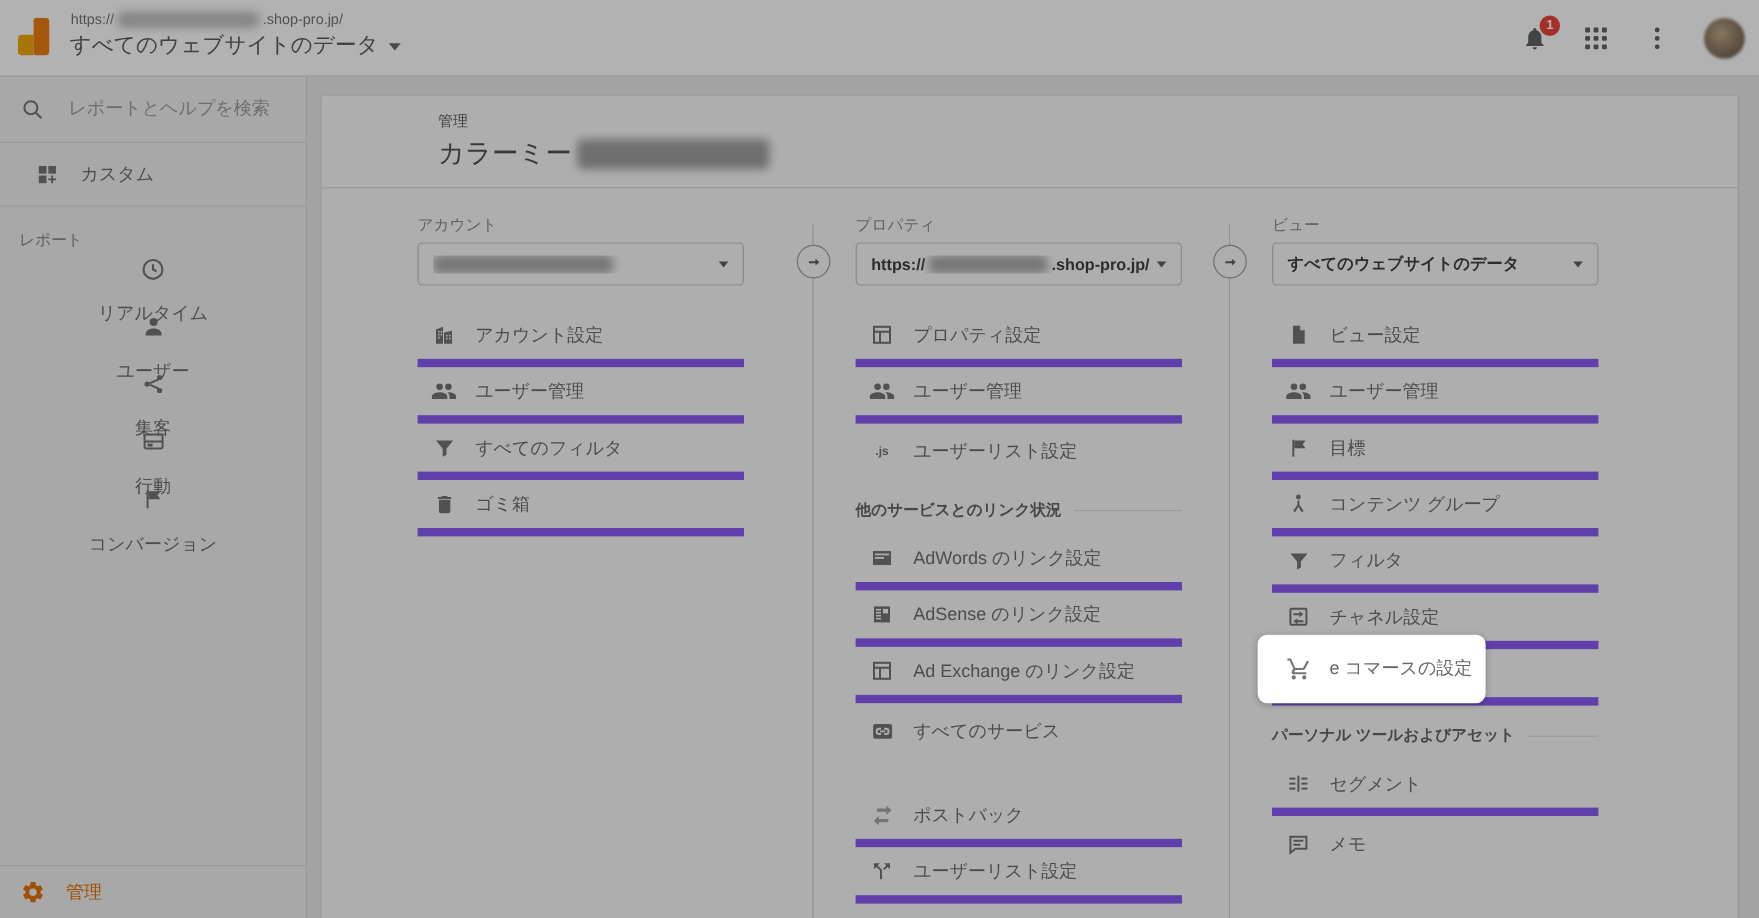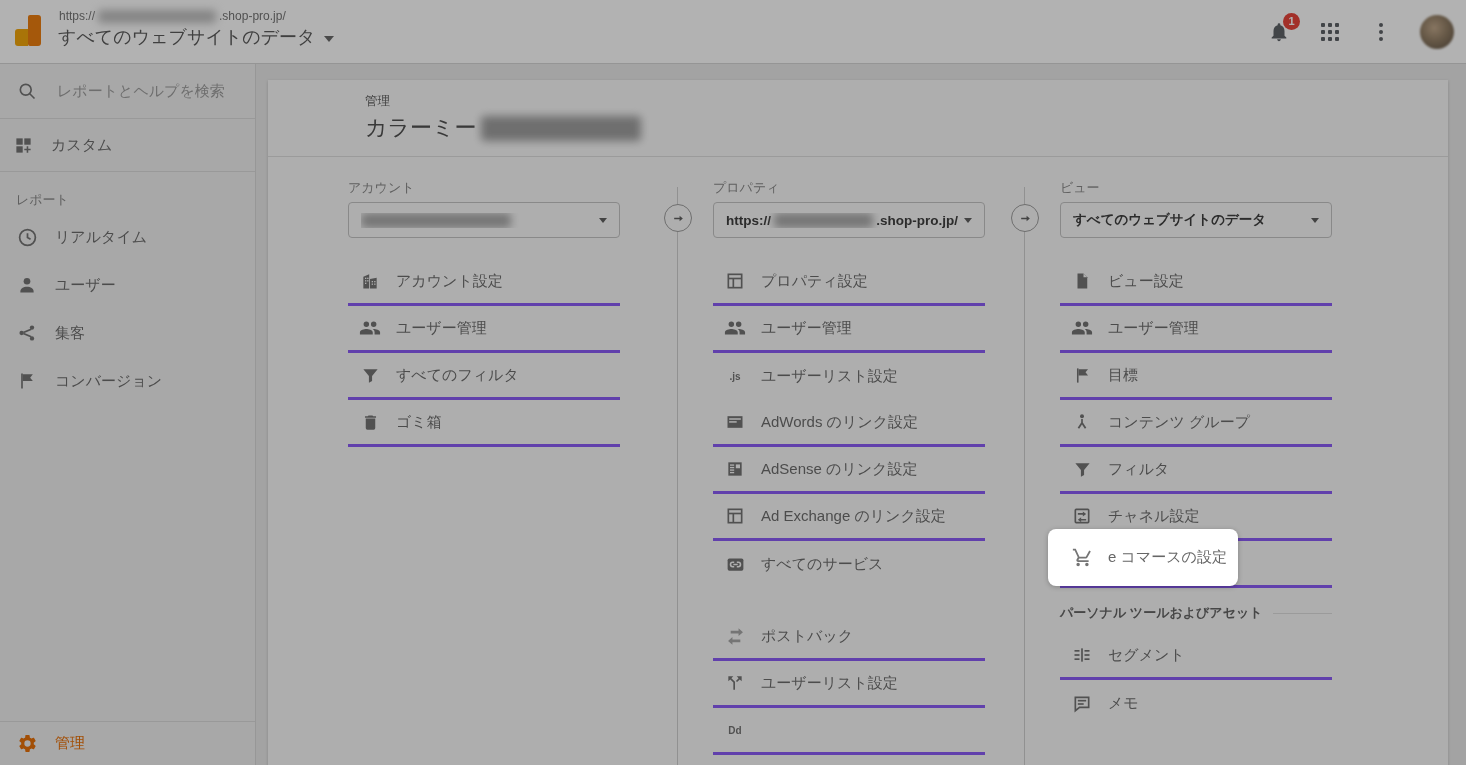--- a/index.html
+++ b/index.html
@@ -33,43 +33,43 @@
   .chip-url{width:118px;height:13px;margin:0 3px;}
   .chip-title{width:160px;height:25px;margin-left:4px;background:#9f9f9f;}
   .chip-select{width:150px;height:15px;background:#a8a8a8;}
   .chip-select-mid{width:112px;height:15px;margin:0 3px;background:#a8a8a8;}
 
   
   .sidebar{position:absolute;left:0;top:63px;width:255px;height:702px;background:#f1f1f1;border-right:1px solid #d9d9d9;z-index:1;}
   .search-row{height:55px;border-bottom:1px solid #dcdcdc;display:flex;align-items:center;padding:0 16px;gap:17px;}
   .search-row input{border:none;outline:none;background:transparent;font-size:15px;color:#616161;width:170px;font-family:inherit;}
   .search-row input::placeholder{color:#9e9e9e;}
-  .custom-row{height:52px;border-bottom:1px solid #dcdcdc;display:flex;align-items:center;padding:0 12px;gap:17px;font-size:15px;color:#6e6e6e;cursor:pointer;}
+  .custom-row{height:52px;border-bottom:1px solid #dcdcdc;display:flex;align-items:center;padding:0 28px;gap:17px;font-size:15px;color:#6e6e6e;cursor:pointer;}
   .side-section{padding:19px 16px 4px;font-size:13px;color:#8a8a8a;}
-  .nav-item{height:48px;display:flex;align-items:center;padding:0 16px;gap:17px;font-size:15px;color:#6e6e6e;cursor:pointer;}
+  .nav-item{height:48px;display:flex;align-items:center;padding:0 16px;gap:17px;font-size:15px;color:#6e6e6e;cursor:pointer;flex-direction:column;}
   .sic{width:22px;height:22px;display:flex;align-items:center;justify-content:center;color:#757575;flex:none;}
   .admin-row{position:absolute;left:0;right:0;bottom:0;height:43px;border-top:1px solid #dcdcdc;display:flex;align-items:center;padding:0 16px;gap:17px;font-size:15px;color:#e8710a;cursor:pointer;}
   .admin-row .sic{color:#e8710a;}
 
   
   .main{position:absolute;left:256px;top:63px;width:1210px;height:702px;background:#eaeaea;}
   .card{position:absolute;left:12px;top:17px;width:1180px;height:700px;background:#fafafa;box-shadow:0 1px 3px rgba(0,0,0,.18);}
   .card-header{height:77px;border-bottom:1px solid #dedede;padding:13px 0 0 97px;box-sizing:border-box;}
   .eyebrow{font-size:12.5px;color:#616161;}
   .page-title{margin-top:5px;font-size:22px;color:#525252;display:flex;align-items:center;line-height:26px;}
   .columns{position:relative;height:622px;}
   .vsep{position:absolute;top:30px;bottom:0;width:1px;background:#d0d0d0;}
   .sep-arrow{position:absolute;top:47px;width:26px;height:26px;border:1px solid #9e9e9e;border-radius:50%;background:#fafafa;display:flex;align-items:center;justify-content:center;color:#616161;}
   .col{position:absolute;top:0;width:272px;}
   .col-head{margin-top:22px;font-size:13px;color:#8a8a8a;height:16px;}
   .select{margin-top:7px;height:36px;box-sizing:border-box;border:1px solid #c4c4c4;border-radius:4px;display:flex;align-items:center;padding:0 12px;cursor:pointer;background:transparent;}
   .select .val{flex:1;display:flex;align-items:center;font-size:13.5px;font-weight:bold;color:#404040;white-space:nowrap;overflow:hidden;}
   .select .caret{border-top-color:#616161;border-left-width:4px;border-right-width:4px;border-top-width:5px;margin:0 0 0 6px;}
   .list{margin-top:21px;}
-  .row{height:47px;box-sizing:border-box;display:flex;align-items:center;padding-left:10px;border-bottom:3px solid #8b5cf6;cursor:pointer;}
+  .row{height:47px;box-sizing:border-box;display:flex;align-items:center;padding-left:10px;border-bottom:7px solid #8b5cf6;cursor:pointer;}
   .row.no-div{border-bottom:none;}
   .ic{width:24px;height:24px;display:flex;align-items:center;justify-content:center;color:#757575;flex:none;}
   .ic.light{color:#a8a8a8;}
   .txt-ic{font-size:10px;font-weight:bold;color:#757575;letter-spacing:0;}
   .lbl{margin-left:14px;font-size:15px;color:#6e6e6e;white-space:nowrap;}
   .beta{margin-left:6px;font-size:9.5px;font-weight:bold;color:#e8710a;letter-spacing:.4px;align-self:flex-start;margin-top:15px;}
   .spacer{height:26px;}
   .section-head{display:flex;align-items:center;margin:15px 0 10px;font-size:13px;font-weight:bold;color:#666;gap:10px;height:20px;}
   .section-head::after{content:"";flex:1;height:1px;background:#dedede;}
 
@@ -174,20 +174,30 @@
     <div class="nav-item">
       <span class="sic">
         <svg width="20" height="20" viewBox="0 0 24 24" fill="currentColor">
             <circle cx="5.5" cy="12" r="2.6"></circle>
             <circle cx="18" cy="5.5" r="2.6"></circle>
             <circle cx="18" cy="18.5" r="2.6"></circle>
             <path d="M6.5 10.9l10-4.4 1 1.8-10 4.4zM6.5 13.1l10 4.4 1-1.8-10-4.4z"></path>
           </svg>
       </span>
       <span>集客</span>
+    </div>
+    <div class="nav-item">
+      <span class="sic">
+        <svg width="20" height="20" viewBox="0 0 24 24" fill="none" stroke="currentColor" stroke-width="2">
+            <rect x="3" y="5" width="18" height="14" rx="2"></rect>
+            <line x1="3" y1="12" x2="21" y2="12"></line>
+            <rect x="6" y="14" width="5" height="3" fill="currentColor" stroke="none"></rect>
+          </svg>
+      </span>
+      <span>行動</span>
     </div>
     <div class="nav-item">
       <span class="sic">
         <svg width="20" height="20" viewBox="0 0 24 24" fill="currentColor">
             <path d="M5 3h2v18H5z"></path>
             <path d="M7 4h12l-3.2 4L19 12H7z"></path>
           </svg>
       </span>
       <span>コンバージョン</span>
     </div>
@@ -300,20 +310,23 @@
                 <svg width="22" height="22" viewBox="0 0 24 24" fill="currentColor">
                     <path d="M16 11a3 3 0 1 0 0-6 3 3 0 0 0 0 6zm-8 0a3 3 0 1 0 0-6 3 3 0 0 0 0 6zm0 2c-2.33 0-7 1.17-7 3.5V19h14v-2.5C15 14.17 10.33 13 8 13zm8 0c-.29 0-.62.02-.97.05 1.16.84 1.97 1.97 1.97 3.45V19h6v-2.5c0-2.33-4.67-3.5-7-3.5z"></path>
                   </svg>
               </span>
               <span class="lbl">ユーザー管理</span>
             </div>
             <div class="row no-div">
               <span class="ic txt-ic">.js</span>
               <span class="lbl">ユーザーリスト設定</span>
             </div>
+            <div class="section-head">
+                <span>他のサービスとのリンク状況</span>
+              </div>
             <div class="row">
               <span class="ic">
                 <svg width="20" height="20" viewBox="0 0 24 24" fill="currentColor">
                     <path d="M3 5h18v14H3z"></path>
                     <g fill="#fafafa">
                       <rect x="5" y="7.5" width="14" height="1.8"></rect>
                       <rect x="5" y="11" width="9" height="1.8"></rect>
                     </g>
                   </svg>
               </span>

